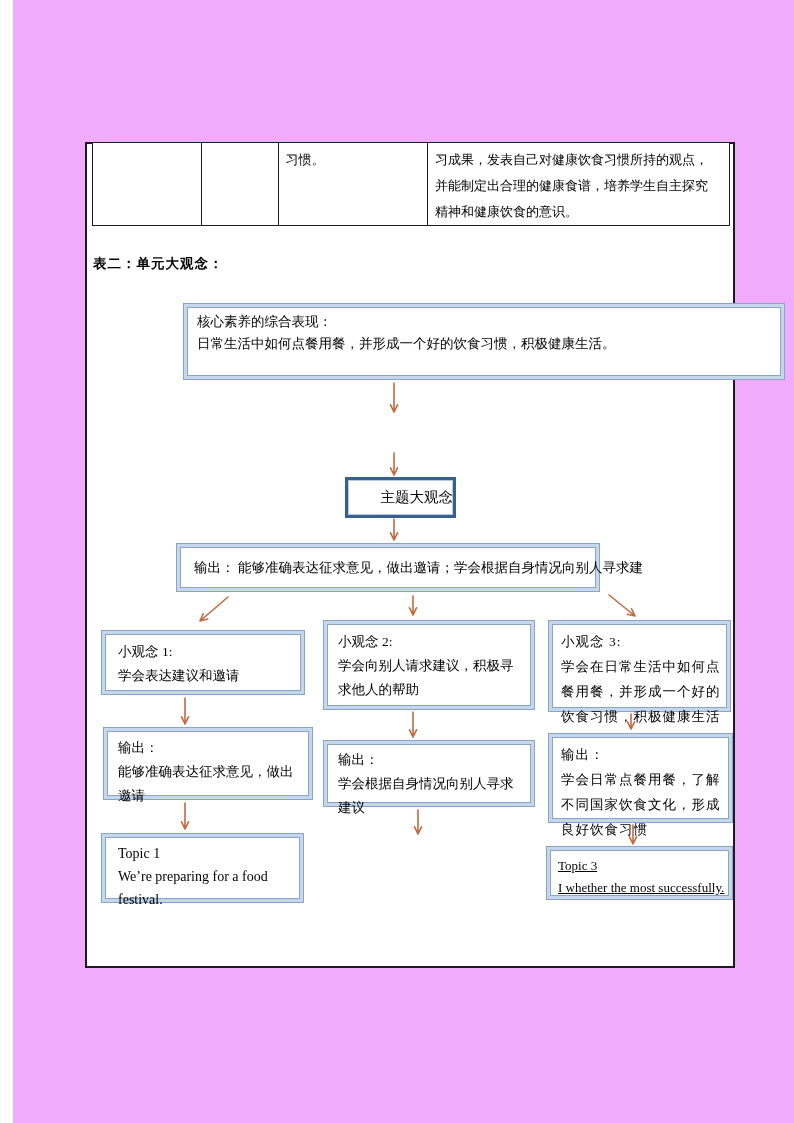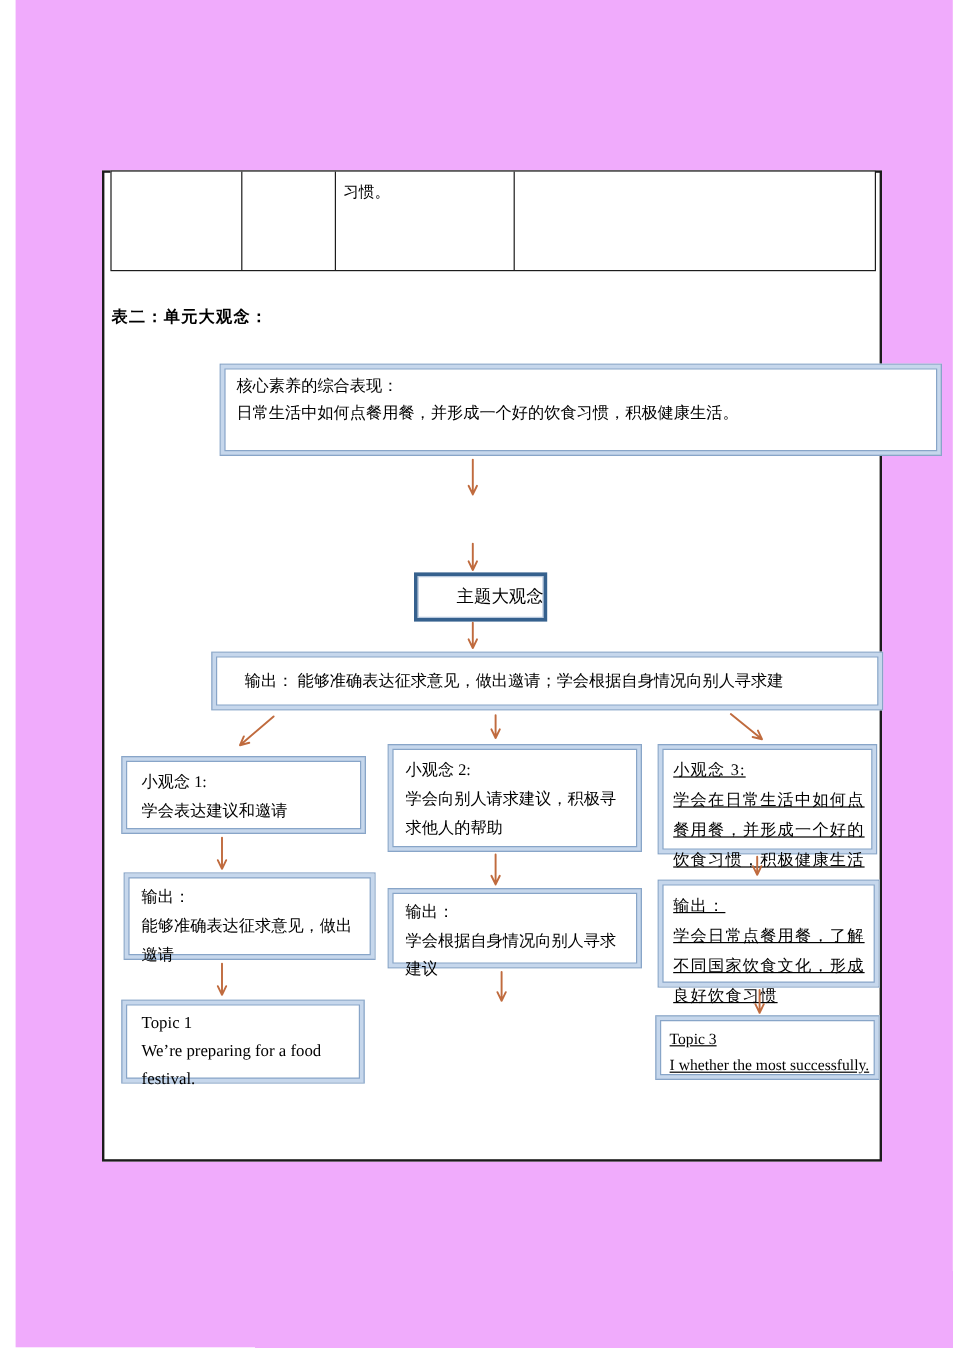--- a/index.html
+++ b/index.html
@@ -26,29 +26,29 @@
         box-shadow:inset 0 0 0 3px var(--bband),inset 0 0 0 4px var(--bline);
         font-size:13.5px;}
   .ln{line-height:24px;white-space:nowrap;}
 
   .boxA{left:170px;top:303px;width:602px;height:77px;padding:7px 0 0 13px;}
   .boxA .ln{line-height:22px;}
   .boxB{left:248px;top:417px;width:326px;height:36px;display:flex;align-items:center;padding-left:17px;}
   .boxTheme{position:absolute;left:332px;top:477px;width:111px;height:41px;background:#fff;
         border:3px solid var(--tborder);box-shadow:inset 0 0 0 1px #b9c9de;
         display:flex;align-items:center;justify-content:flex-end;font-size:14.5px;font-weight:normal;}
-  .boxD{left:163px;top:543px;width:560px;height:49px;display:flex;align-items:center;padding-left:27px;}
+  .boxD{left:163px;top:543px;width:424px;height:49px;display:flex;align-items:center;padding-left:17px;}
 
   .e1{left:88px;top:630px;width:204px;height:65px;padding:9px 0 0 16px;}
   .e2{left:310px;top:620px;width:212px;height:90px;padding:9px 0 0 14px;}
   .e3{left:535px;top:620px;width:183px;height:92px;padding:8px 0 0 12px;}
   .f1{left:90px;top:727px;width:210px;height:73px;padding:8px 0 0 14px;}
   .f2{left:310px;top:740px;width:212px;height:67px;padding:7px 0 0 14px;}
   .f3{left:535px;top:733px;width:185px;height:90px;padding:8px 0 0 12px;}
-  .e3 .ln,.f3 .ln{letter-spacing:1px;line-height:25px;text-decoration:underline;}
+  .e3 .ln,.f3 .ln{letter-spacing:1px;line-height:25px;}
 
   .g1{left:88px;top:833px;width:203px;height:70px;padding:8px 0 0 16px;font-size:14px;}
   .g2{left:308px;top:840px;width:210px;height:65px;padding:7px 0 0 13px;font-size:13.5px;}
   .g3{left:533px;top:846px;width:187px;height:54px;padding:8px 0 0 11px;font-size:13px;}
   .g1 .ln,.g2 .ln{line-height:23px;}
   .g3 .ln{line-height:22px;text-decoration:underline;}
 
   #arrows{position:absolute;left:0;top:0;width:794px;height:1123px;pointer-events:none;}
   #arrows path{stroke:var(--arrow);stroke-width:1.6;fill:none;stroke-linecap:round;}
 </style>
@@ -57,20 +57,25 @@
 
 <div id="page">
 
   <div id="outer"></div>
 
   <div id="ttable">
     <div class="cell c1"></div>
     <div class="cell c2"></div>
     <div class="cell c3">
       <div class="ln">习惯。</div>
+    </div>
+    <div class="cell c4">
+      <div class="ln">习成果，发表自己对健康饮食习惯所持的观点，</div>
+      <div class="ln">并能制定出合理的健康食谱，培养学生自主探究</div>
+      <div class="ln">精神和健康饮食的意识。</div>
     </div>
   </div>
 
   <div id="heading">表二：单元大观念：</div>
 
   <div class="wbox boxA">
     <div class="ln">核心素养的综合表现：</div>
     <div class="ln">日常生活中如何点餐用餐，并形成一个好的饮食习惯，积极健康生活。</div>
   </div>
 

